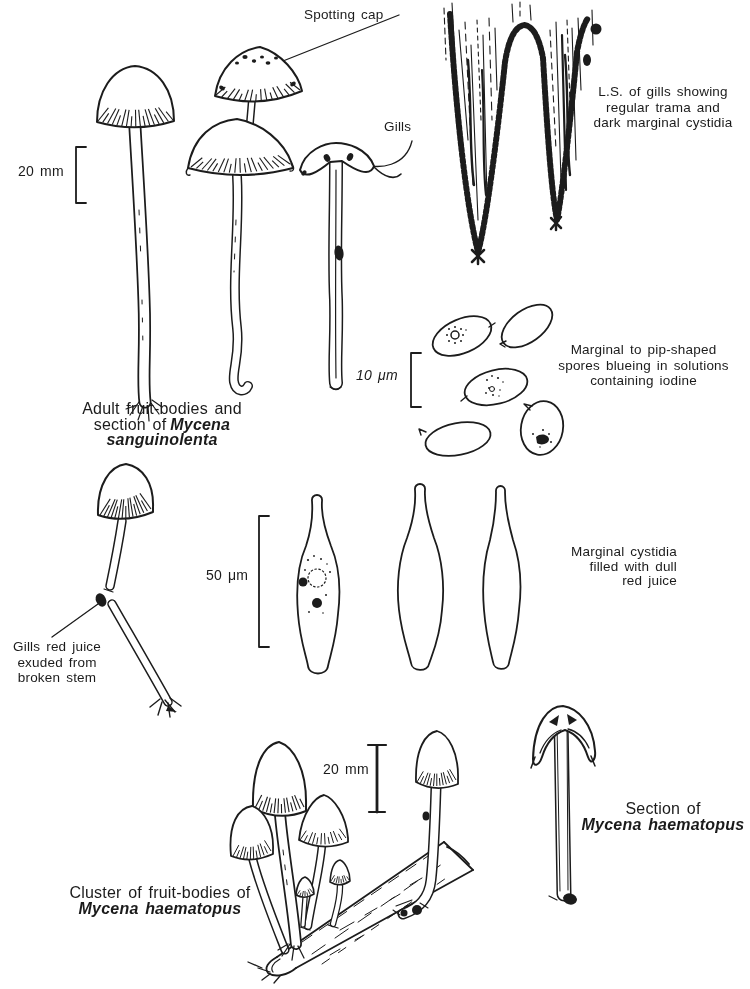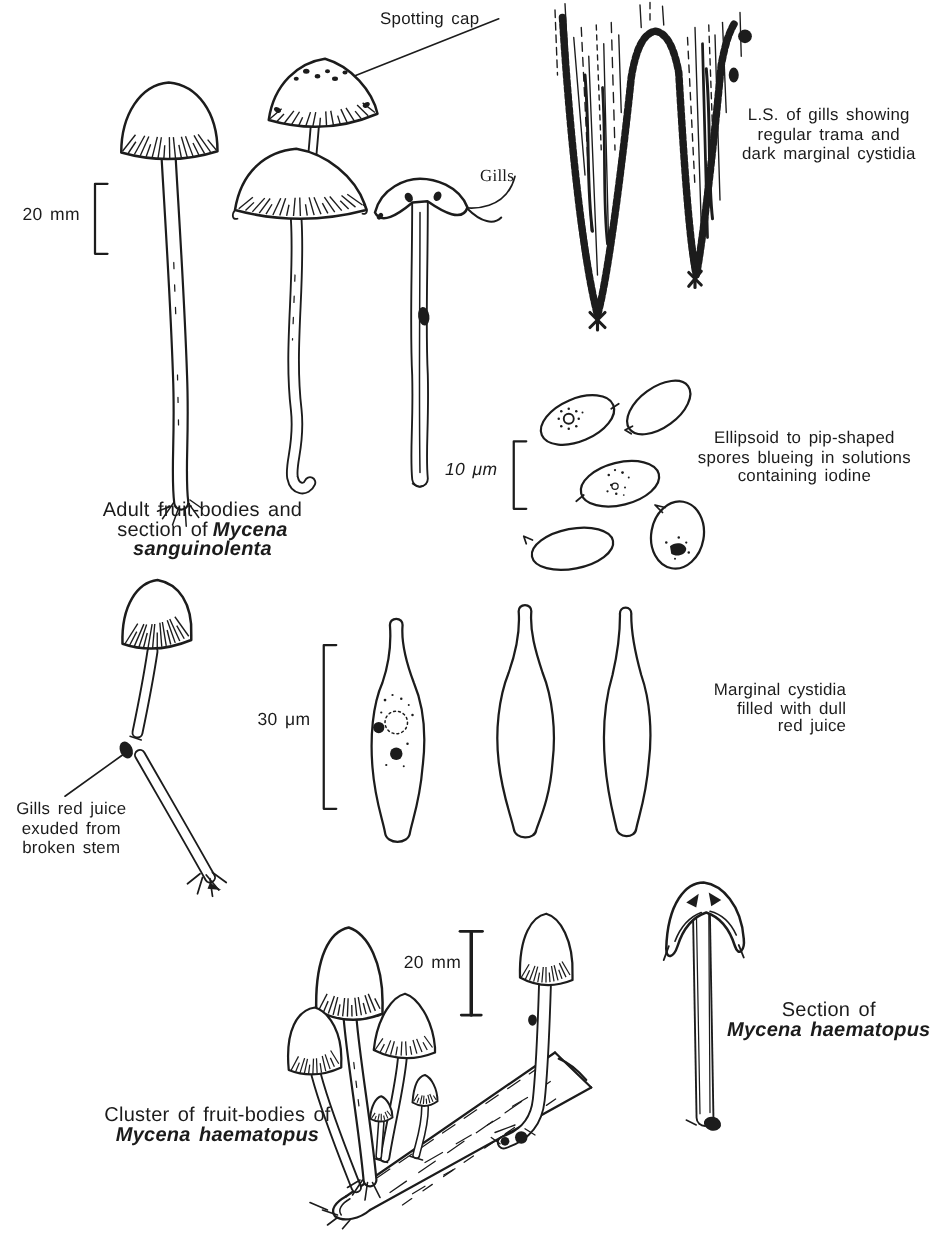--- a/index.html
+++ b/index.html
@@ -476,54 +476,54 @@
     <path class="ink" stroke-width="1.5" d="M591,756 L595,766"></path>
     <path class="blob" d="M549,722 L559,715 L557,726 Z"></path>
     <path class="blob" d="M577,720 L567,714 L569,725 Z"></path>
   </g>
 </svg>
 
   <div class="lbl left" style="left:304px;top:7px;width:120px;">
     <span>Spotting cap</span>
   </div>
 
-  <div class="lbl left" style="left:384px;top:133px;width:60px;font-family:Liberation Serif, serif;">
+  <div class="lbl left" style="left:384px;top:119px;width:60px;">
     <span>Gills</span>
   </div>
 
   <div class="lbl" style="left:573px;top:84px;width:180px;">
     <div>L.S. of gills showing</div>
     <div>regular trama and</div>
     <div>dark marginal cystidia</div>
   </div>
 
   <div class="lbl left" style="left:18px;top:164px;width:60px;font-size:14px;">
     <span>20 mm</span>
   </div>
 
   <div class="lbl left" style="left:356px;top:368px;width:60px;font-size:14px;font-style:italic;">
     <span>10 μm</span>
   </div>
 
   <div class="lbl" style="left:551px;top:342px;width:185px;">
-    <div>Ellipsoid to pip-shaped</div>
+    <div>Marginal to pip-shaped</div>
     <div>spores blueing in solutions</div>
     <div>containing iodine</div>
   </div>
 
   <div class="lbl cap" style="left:77px;top:401px;width:170px;">
     <div>Adult fruit-bodies and</div>
     <div>
       <span class="pre">section of</span><span class="sp">Mycena</span>
     </div>
     <div class="sp">sanguinolenta</div>
   </div>
 
   <div class="lbl left" style="left:206px;top:568px;width:60px;font-size:14px;">
-    <span>30 μm</span>
+    <span>50 μm</span>
   </div>
 
   <div class="lbl" style="left:527px;top:545px;width:150px;line-height:14.5px;text-align:right;">
     <div>Marginal cystidia</div>
     <div>filled with dull</div>
     <div>red juice</div>
   </div>
 
   <div class="lbl" style="left:2px;top:639px;width:110px;">
     <div>Gills red juice</div>
@@ -533,18 +533,18 @@
 
   <div class="lbl left" style="left:323px;top:762px;width:60px;font-size:14px;">
     <span>20 mm</span>
   </div>
 
   <div class="lbl cap" style="left:573px;top:801px;width:180px;">
     <div>Section of</div>
     <div class="sp">Mycena haematopus</div>
   </div>
 
-  <div class="lbl cap" style="left:74px;top:885px;width:200px;">
+  <div class="lbl cap" style="left:60px;top:885px;width:200px;">
     <div>Cluster of fruit-bodies of</div>
     <div class="sp">Mycena haematopus</div>
   </div>
 
 </div>
 
 </body></html>

